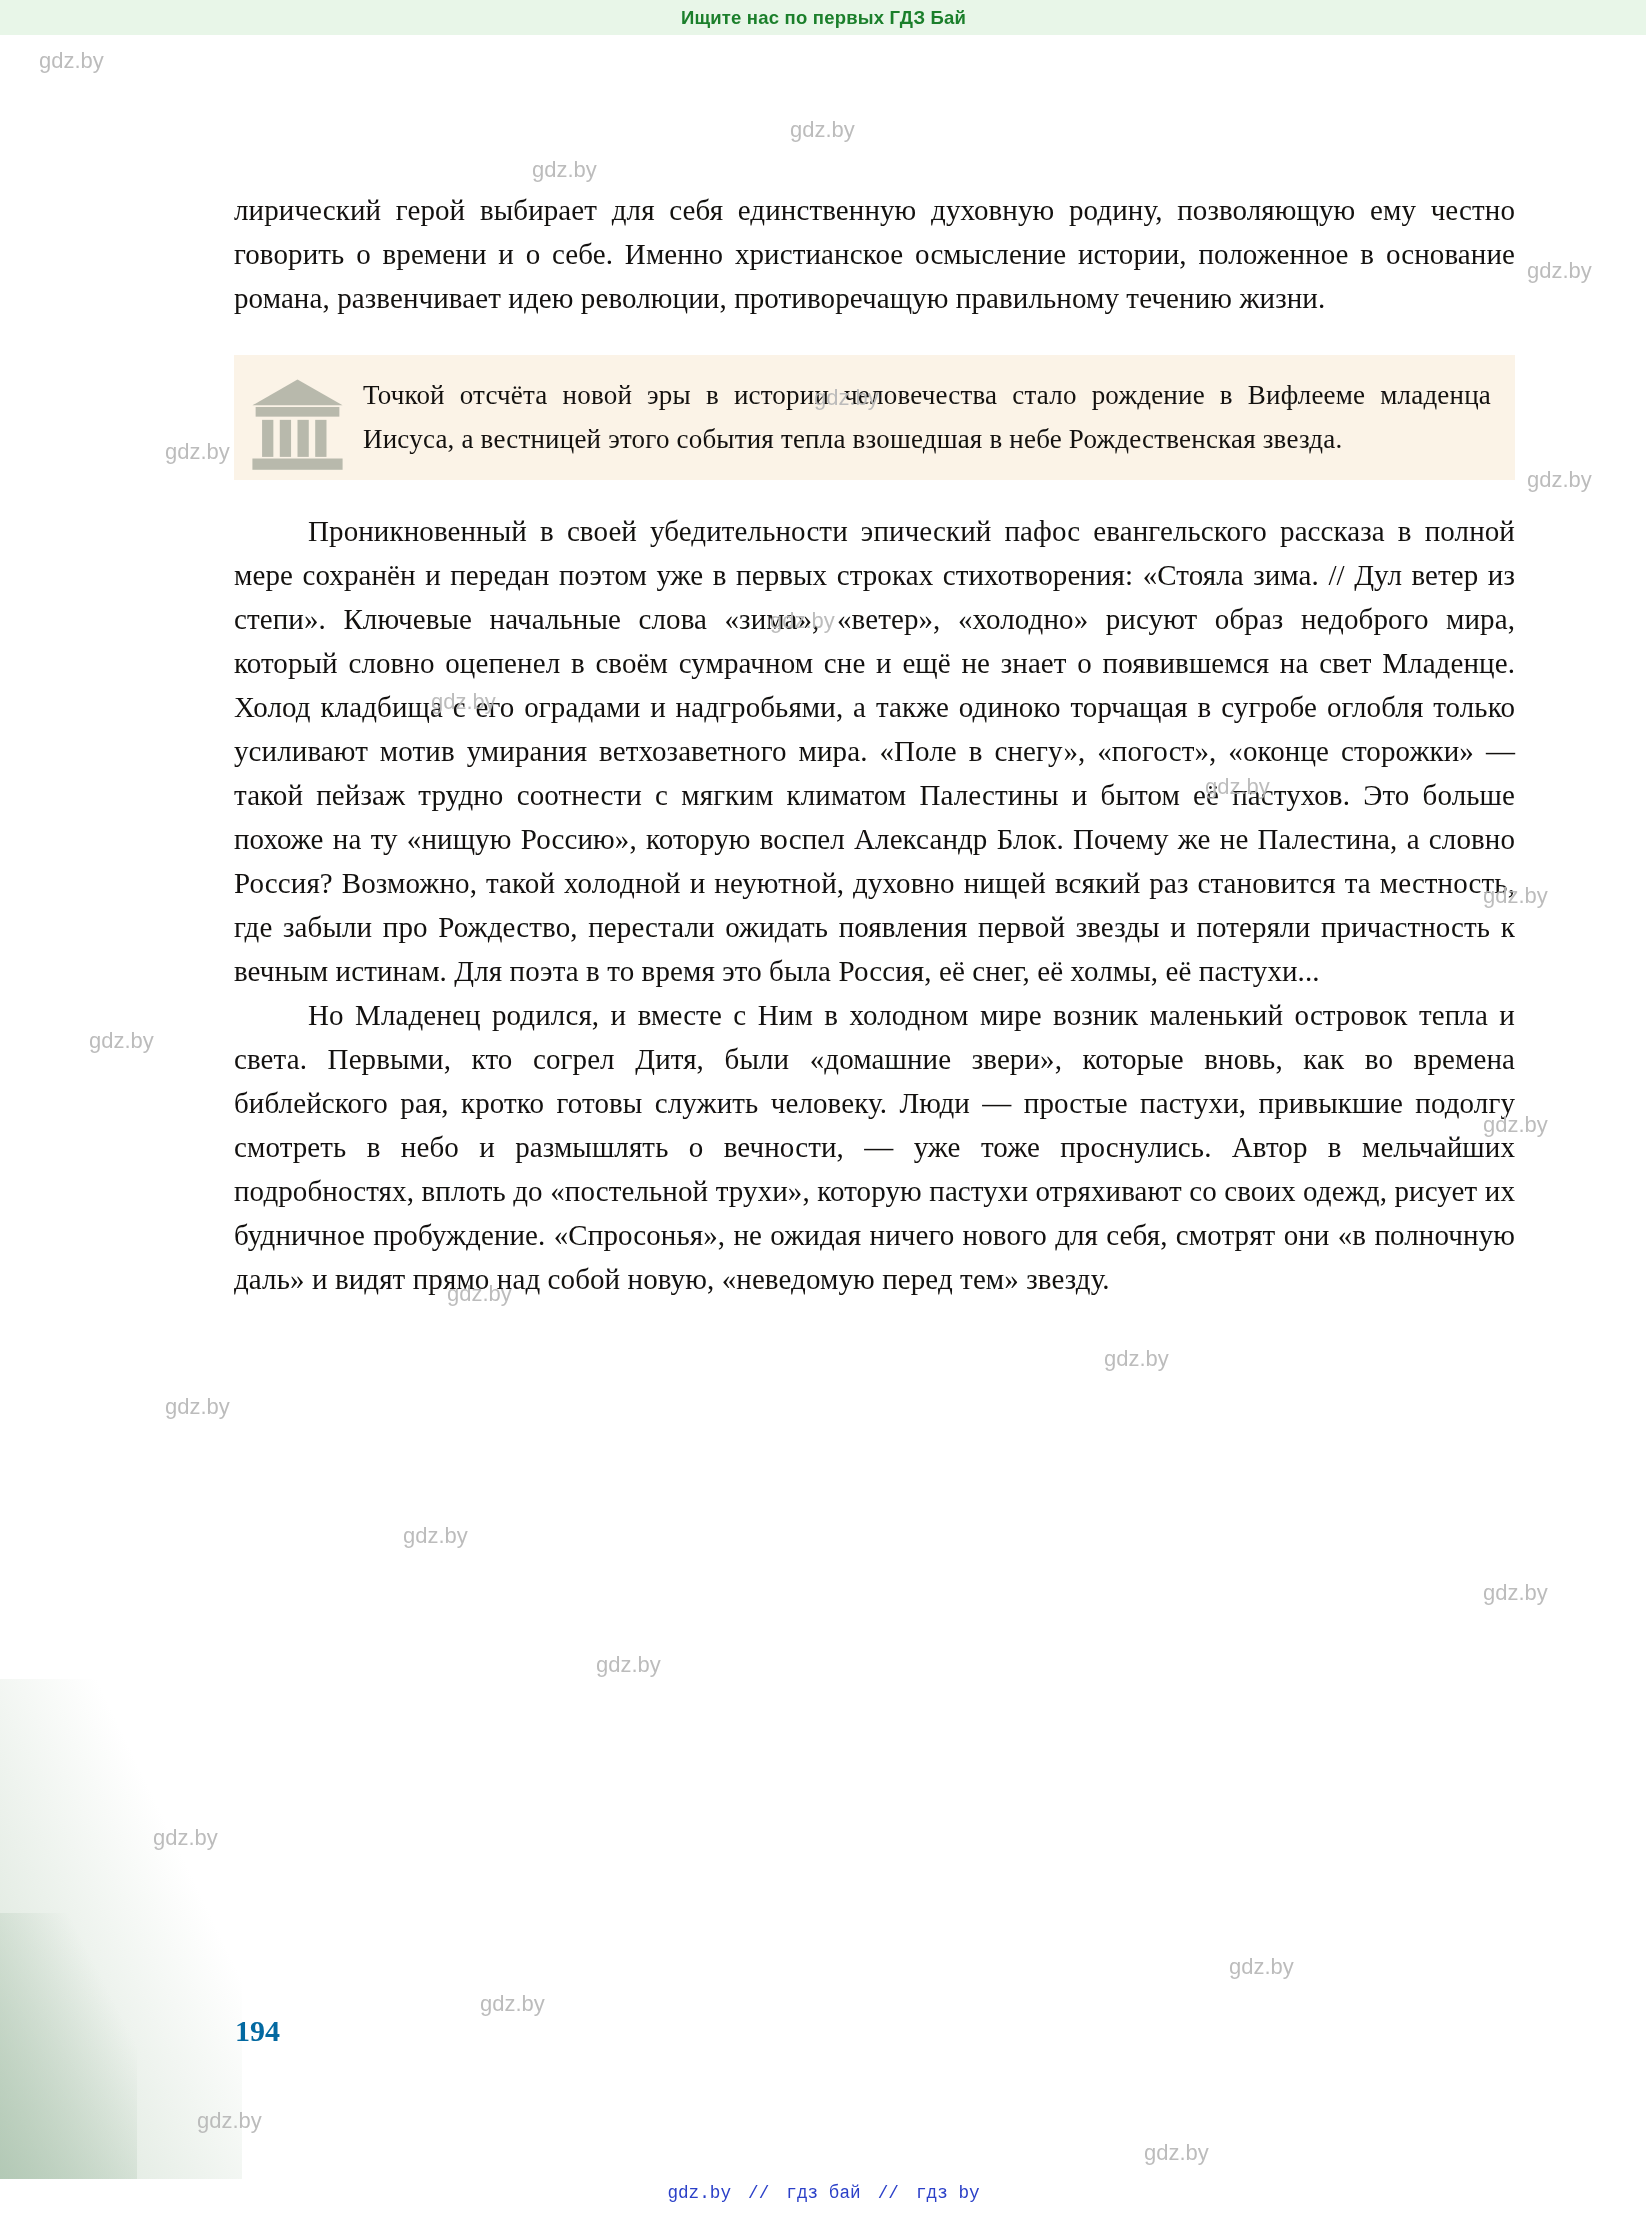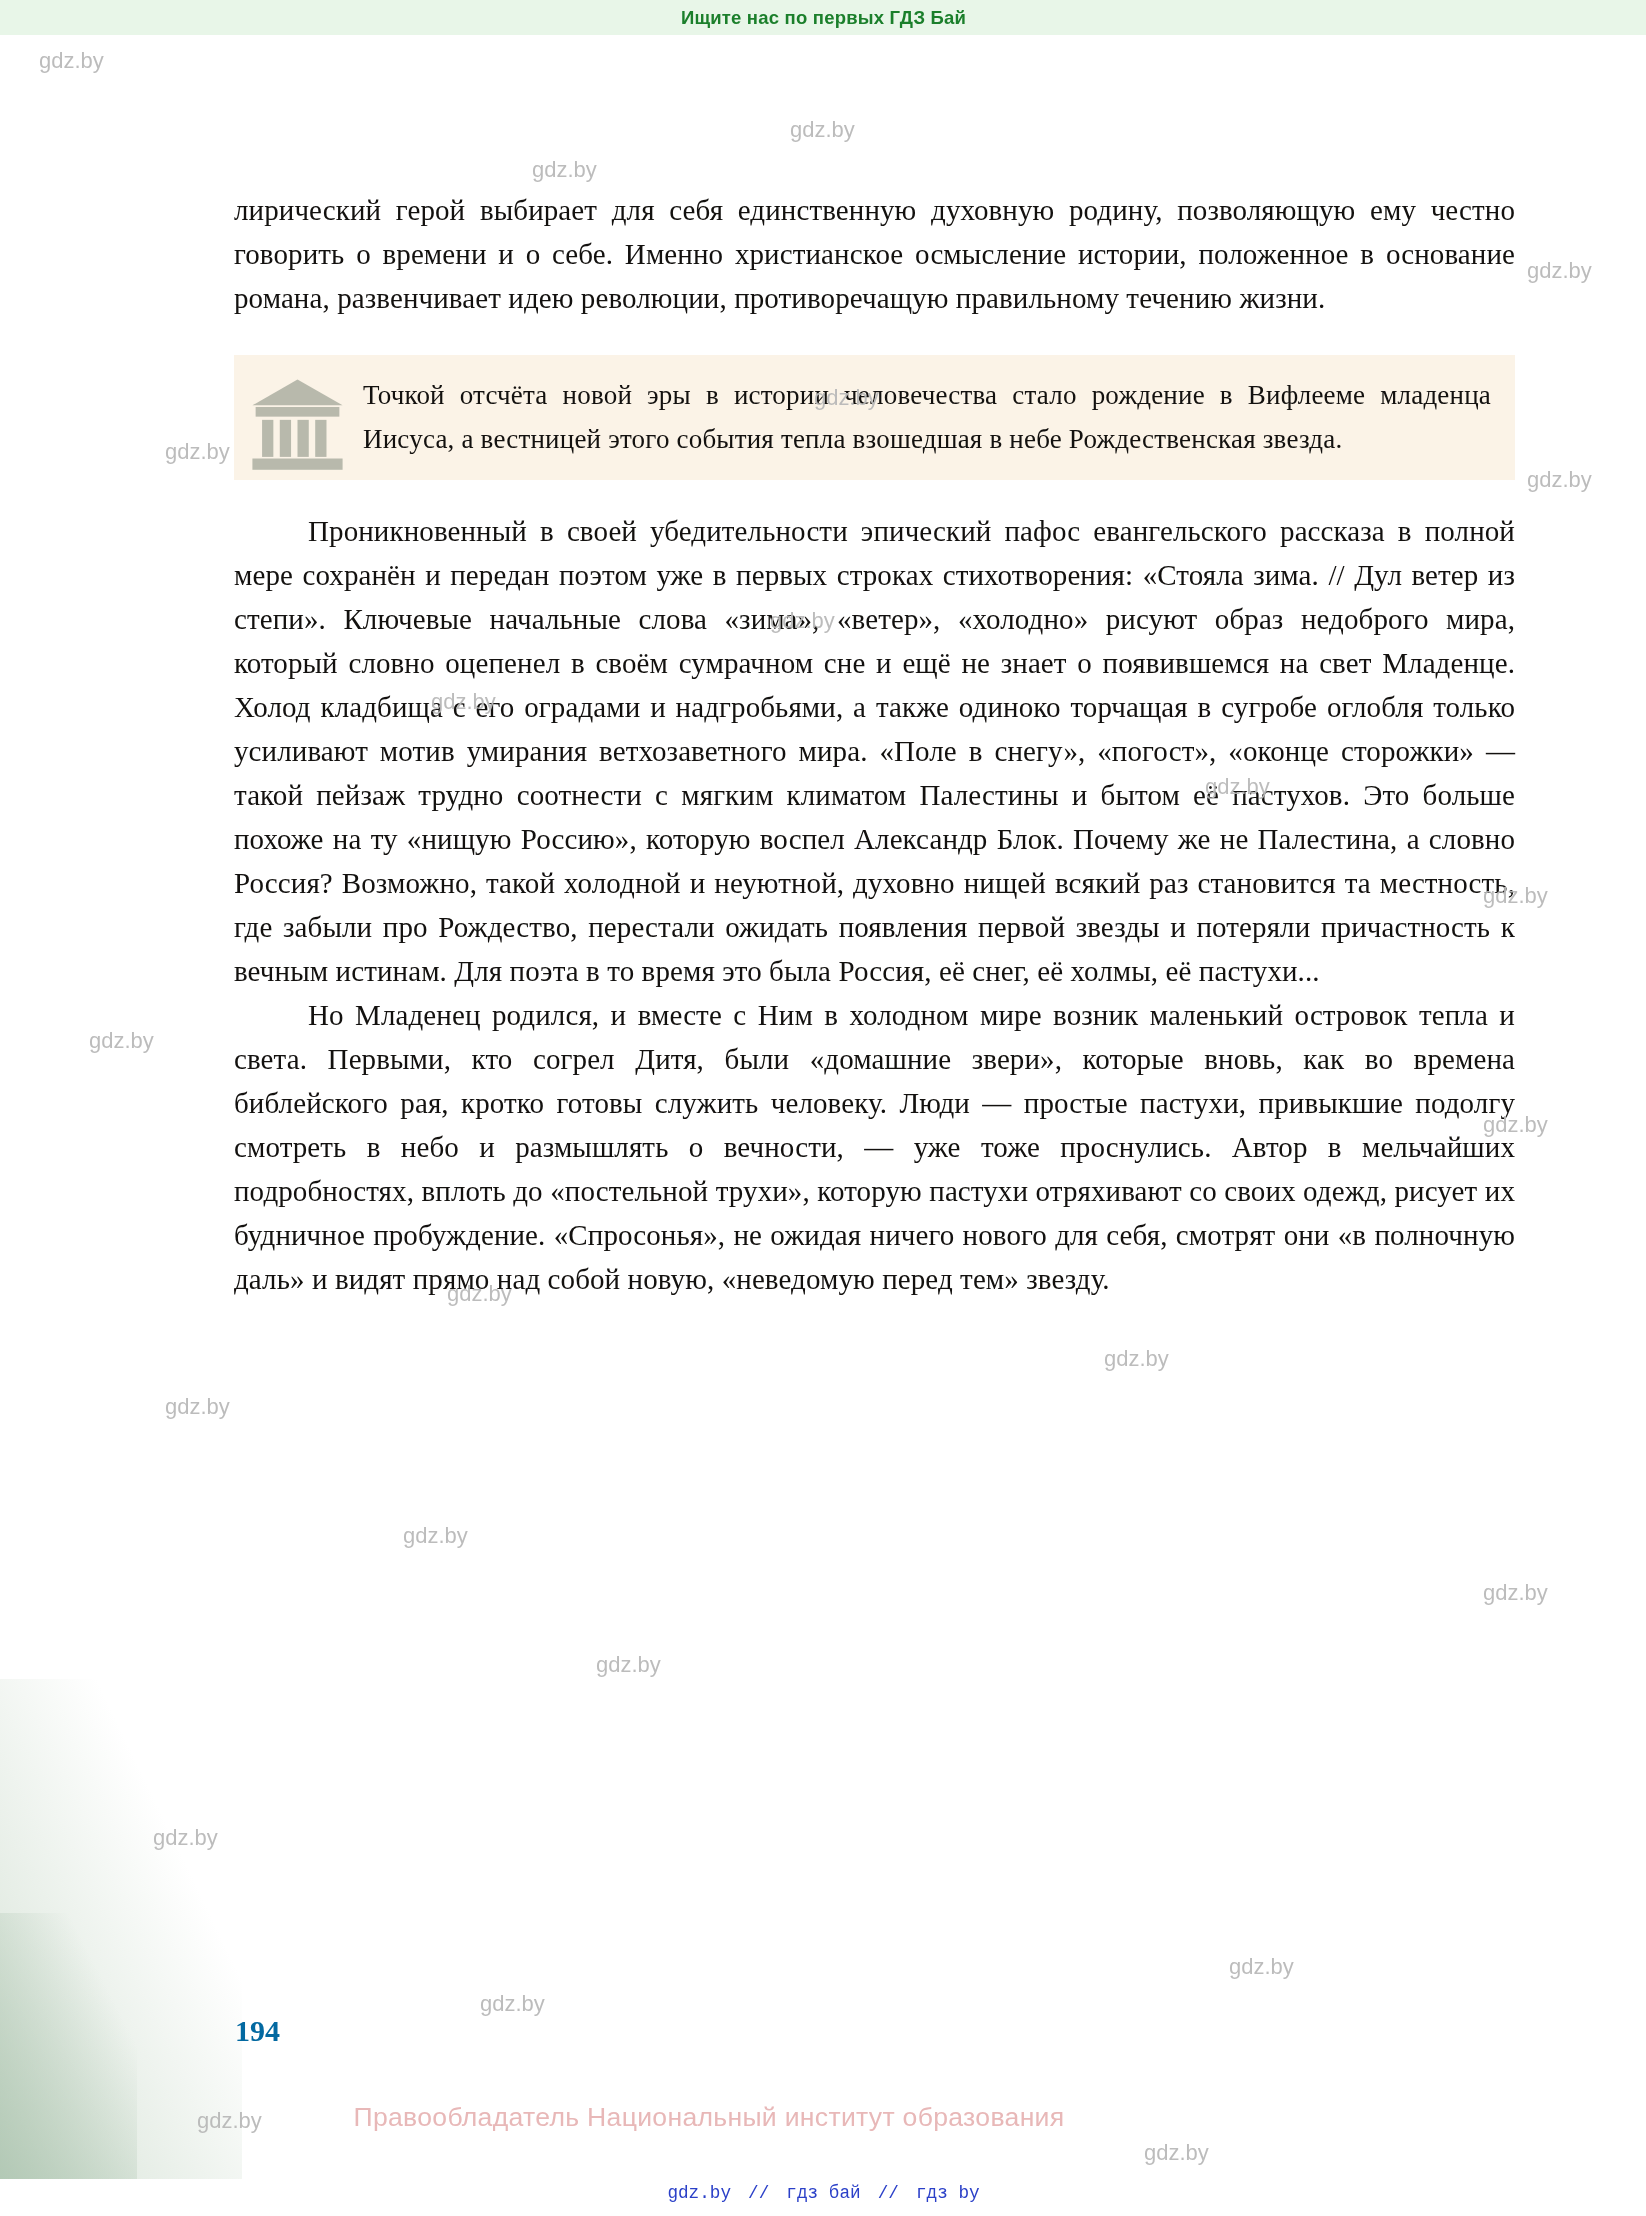--- a/index.html
+++ b/index.html
@@ -36,21 +36,20 @@
   }
 
   
   .page-sheet {
     position: absolute;
     top: 35px;
     left: 0;
     width: 1370px;
     height: 2144px;
     background: #ffffff;
-    padding-left: 48px;
   }
   
   .scan-shadow {
     position: absolute;
     left: 0;
     bottom: 0;
     width: 242px;
     height: 500px;
     background: linear-gradient(to top right, rgba(205,220,205,0.85), rgba(255,255,255,0) 70%);
     pointer-events: none;
@@ -192,21 +191,20 @@
       <div class="callout-text">Точкой отсчёта новой эры в истории человечества стало рождение в Вифлееме младенца Иисуса, а вестницей этого события тепла взошедшая в небе Рождественская звезда.</div>
     </div>
 
     <p class="body-par indent">Проникновенный в своей убедительности эпический пафос евангельского рассказа в полной мере сохранён и передан поэтом уже в первых строках стихотворения: «Стояла зима. // Дул ветер из степи». Ключевые начальные слова «зима», «ветер», «холодно» рисуют образ недоброго мира, который словно оцепенел в своём сумрачном сне и ещё не знает о появившемся на свет Младенце. Холод кладбища с его оградами и надгробьями, а также одиноко торчащая в сугробе оглобля только усиливают мотив умирания ветхозаветного мира. «Поле в снегу», «погост», «оконце сторожки» — такой пейзаж трудно соотнести с мягким климатом Палестины и бытом её пастухов. Это больше похоже на ту «нищую Россию», которую воспел Александр Блок. Почему же не Палестина, а словно Россия? Возможно, такой холодной и неуютной, духовно нищей всякий раз становится та местность, где забыли про Рождество, перестали ожидать появления первой звезды и потеряли причастность к вечным истинам. Для поэта в то время это была Россия, её снег, её холмы, её пастухи...</p>
     <p class="body-par indent">Но Младенец родился, и вместе с Ним в холодном мире возник маленький островок тепла и света. Первыми, кто согрел Дитя, были «домашние звери», которые вновь, как во времена библейского рая, кротко готовы служить человеку. Люди — простые пастухи, привыкшие подолгу смотреть в небо и размышлять о вечности, — уже тоже проснулись. Автор в мельчайших подробностях, вплоть до «постельной трухи», которую пастухи отряхивают со своих одежд, рисует их будничное пробуждение. «Спросонья», не ожидая ничего нового для себя, смотрят они «в полночную даль» и видят прямо над собой новую, «неведомую перед тем» звезду.</p>
 
   </div>
 
   <div class="page-number">194</div>
 
-  <div class="copyright">Правообладатель Национальный институт образования</div>
 
 </div>
 
 <div class="footer-links">
   <a href="#">gdz.by</a>
   <span class="sep">//</span>
   <a href="#">гдз бай</a>
   <span class="sep">//</span>
   <a href="#">гдз by</a>
 </div>

